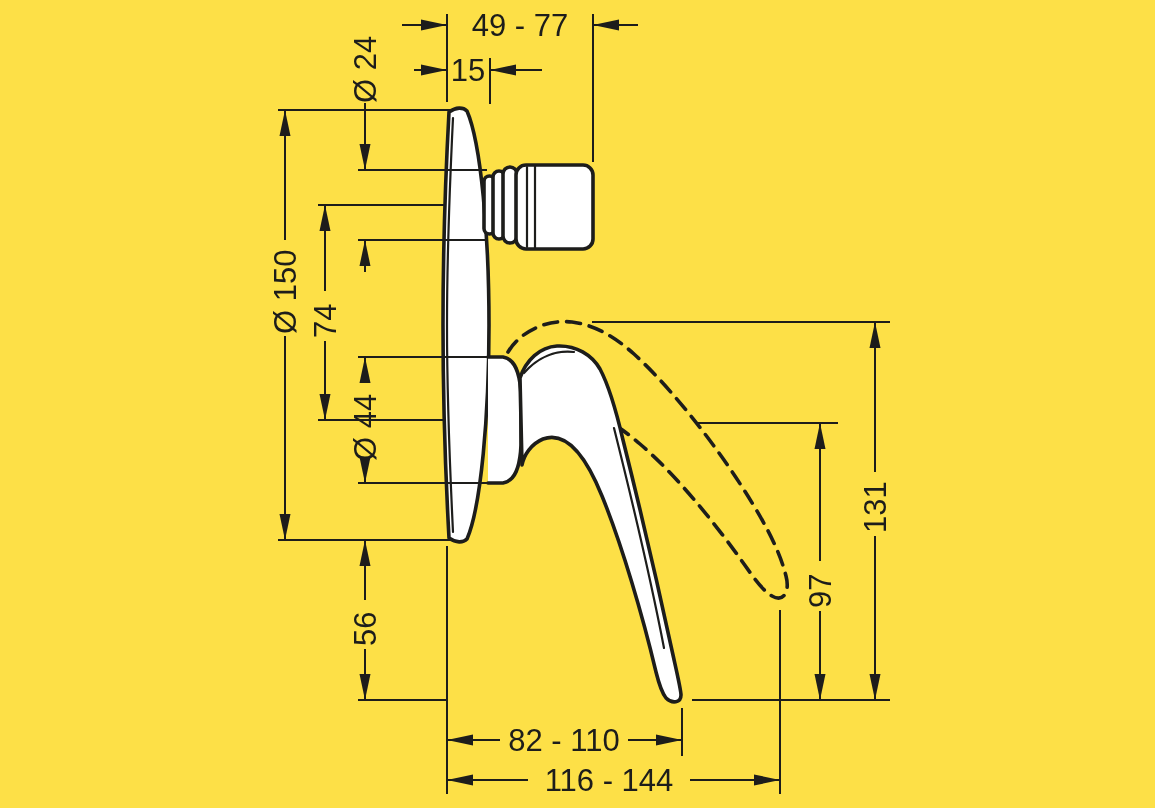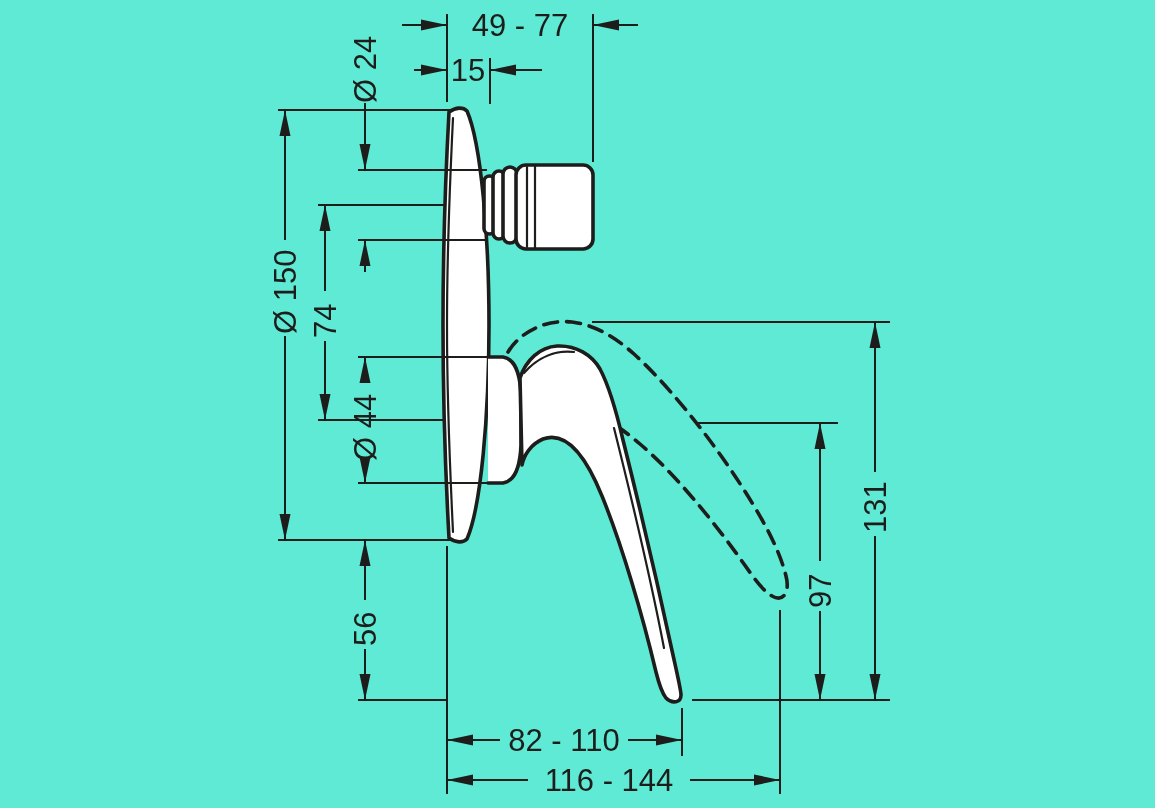--- a/index.html
+++ b/index.html
@@ -1,16 +1,16 @@
 <!DOCTYPE html>
 <html><head>
 <meta charset="utf-8">
 <style>
   html,body{margin:0;padding:0;background:#ffffff;}
-  .page{position:relative;width:1155px;height:808px;background:#5eead4;overflow:hidden;}
+  .page{position:relative;width:1155px;height:808px;background:#fde047;overflow:hidden;}
   svg{display:block;}
   .draw{stroke:#1d1d1b;stroke-width:3.6;fill:none;stroke-linecap:round;stroke-linejoin:round;}
   .thin{stroke-width:2.2;}
   .dashed{stroke-dasharray:14 9;}
   .filled{fill:#ffffff;}
   .ext,.dim{stroke:#1d1d1b;stroke-width:2;fill:none;}
   .arr{fill:#1d1d1b;stroke:none;}
   .dimtext{font-family:"Liberation Sans",sans-serif;font-size:31px;fill:#1d1d1b;}
 </style>
 </head>

